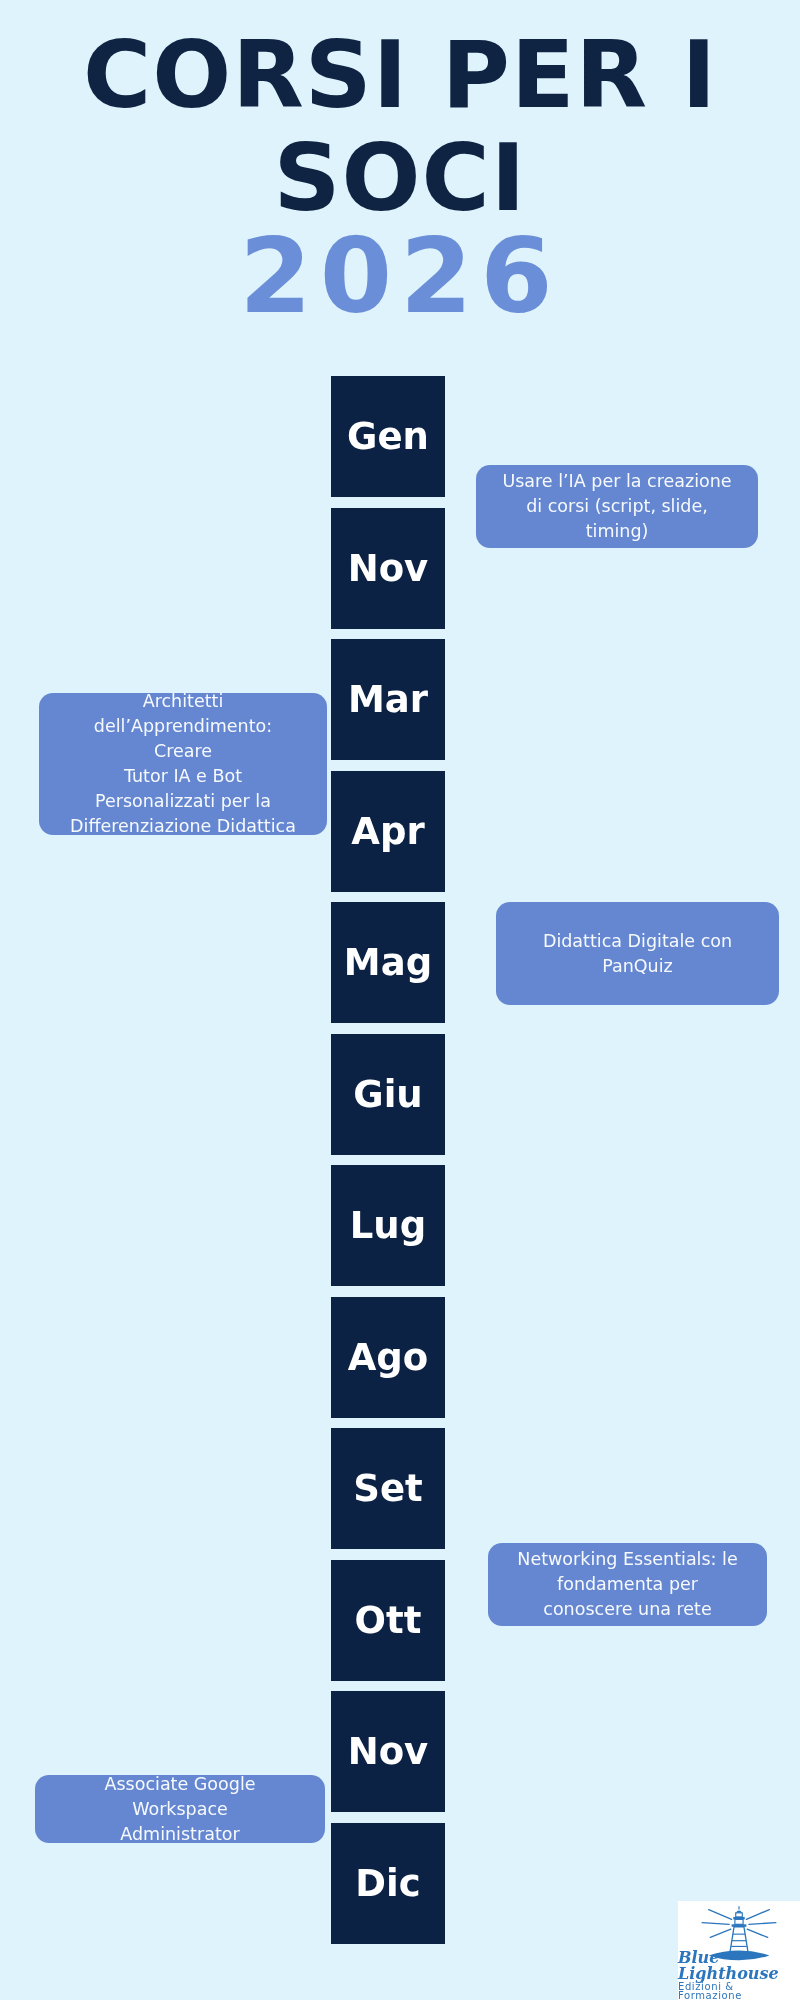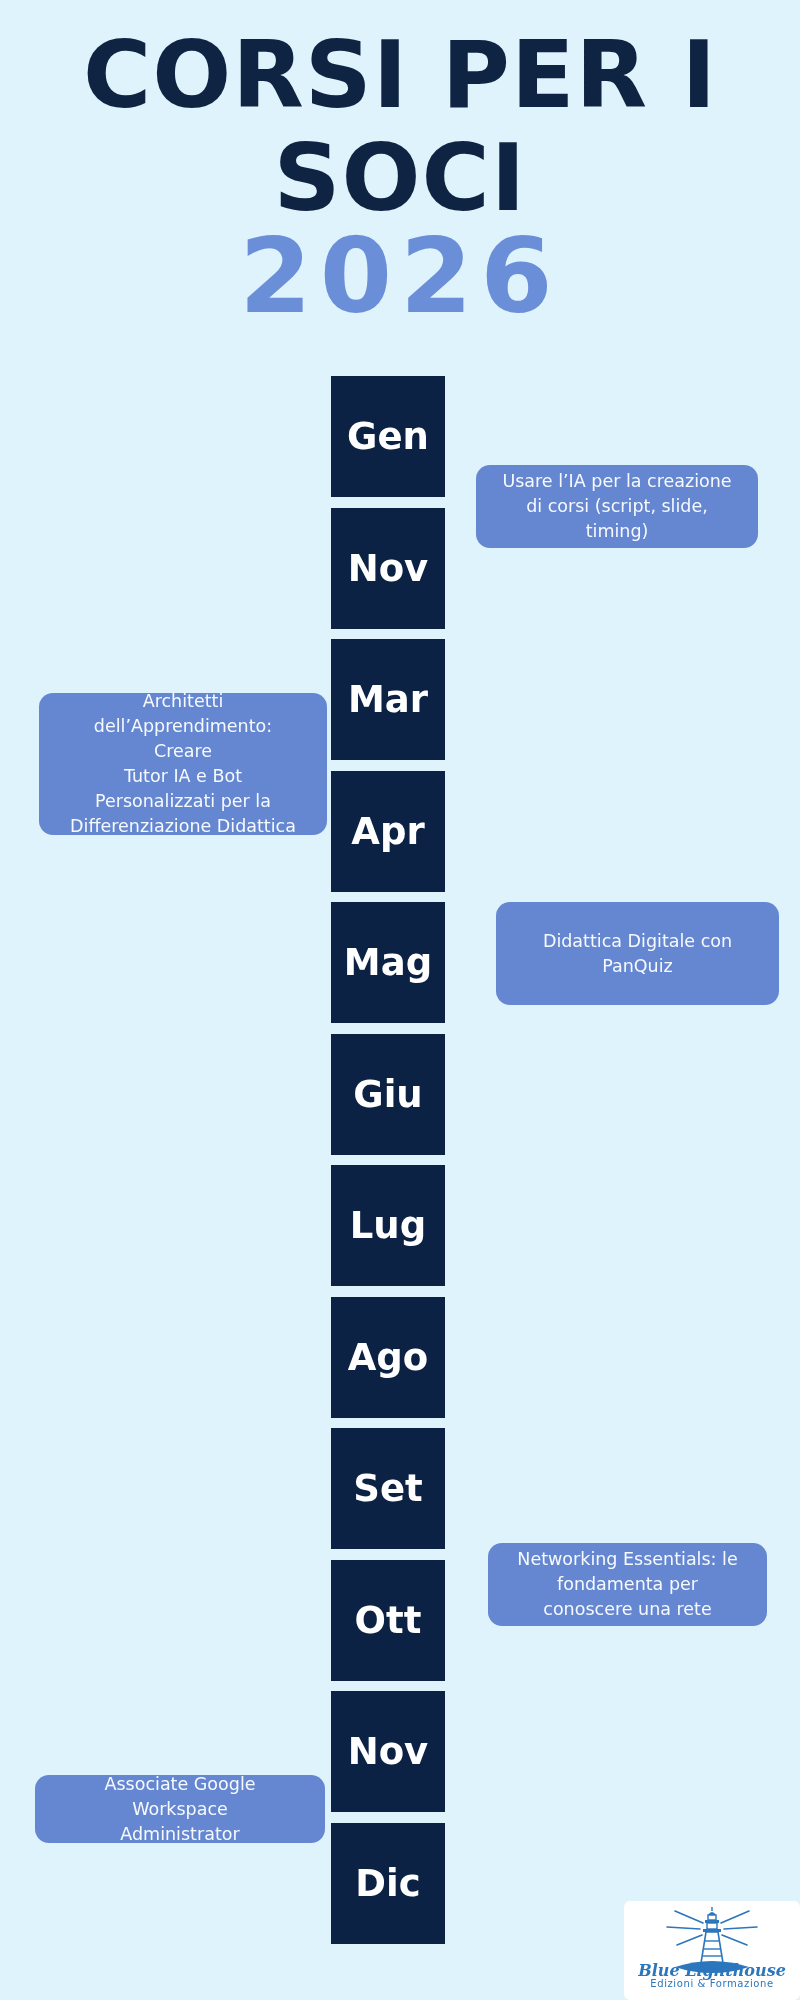--- a/index.html
+++ b/index.html
@@ -81,27 +81,26 @@
   .callout-1 { left: 39px;  top: 693px;  width: 288px; height: 142px; }
   .callout-2 { left: 477px; top: 902px;  width: 283px; height: 103px; margin-left: 19px;  }
   .callout-3 { left: 488px; top: 1535px; width: 279px; height: 83px; margin-top: 8px;  }
   .callout-4 { left: 35px;  top: 1775px; width: 290px; height: 68px;  }
 
   
   .logo-card {
     position: absolute;
     right: 0;
     bottom: 0;
-    width: 176px;
+    width: 122px;
     height: 99px;
     background: #ffffff;
     display: flex;
     flex-direction: column;
     align-items: center;
-    border-radius: 6px;
   }
   .logo-art { margin-top: 2px; }
   .logo-wordmark {
     font-family: "DejaVu Serif", serif;
     font-style: italic;
     font-weight: bold;
     color: #2B76BC;
     font-size: 16px;
     line-height: 16px;
     margin-top: -12px;

